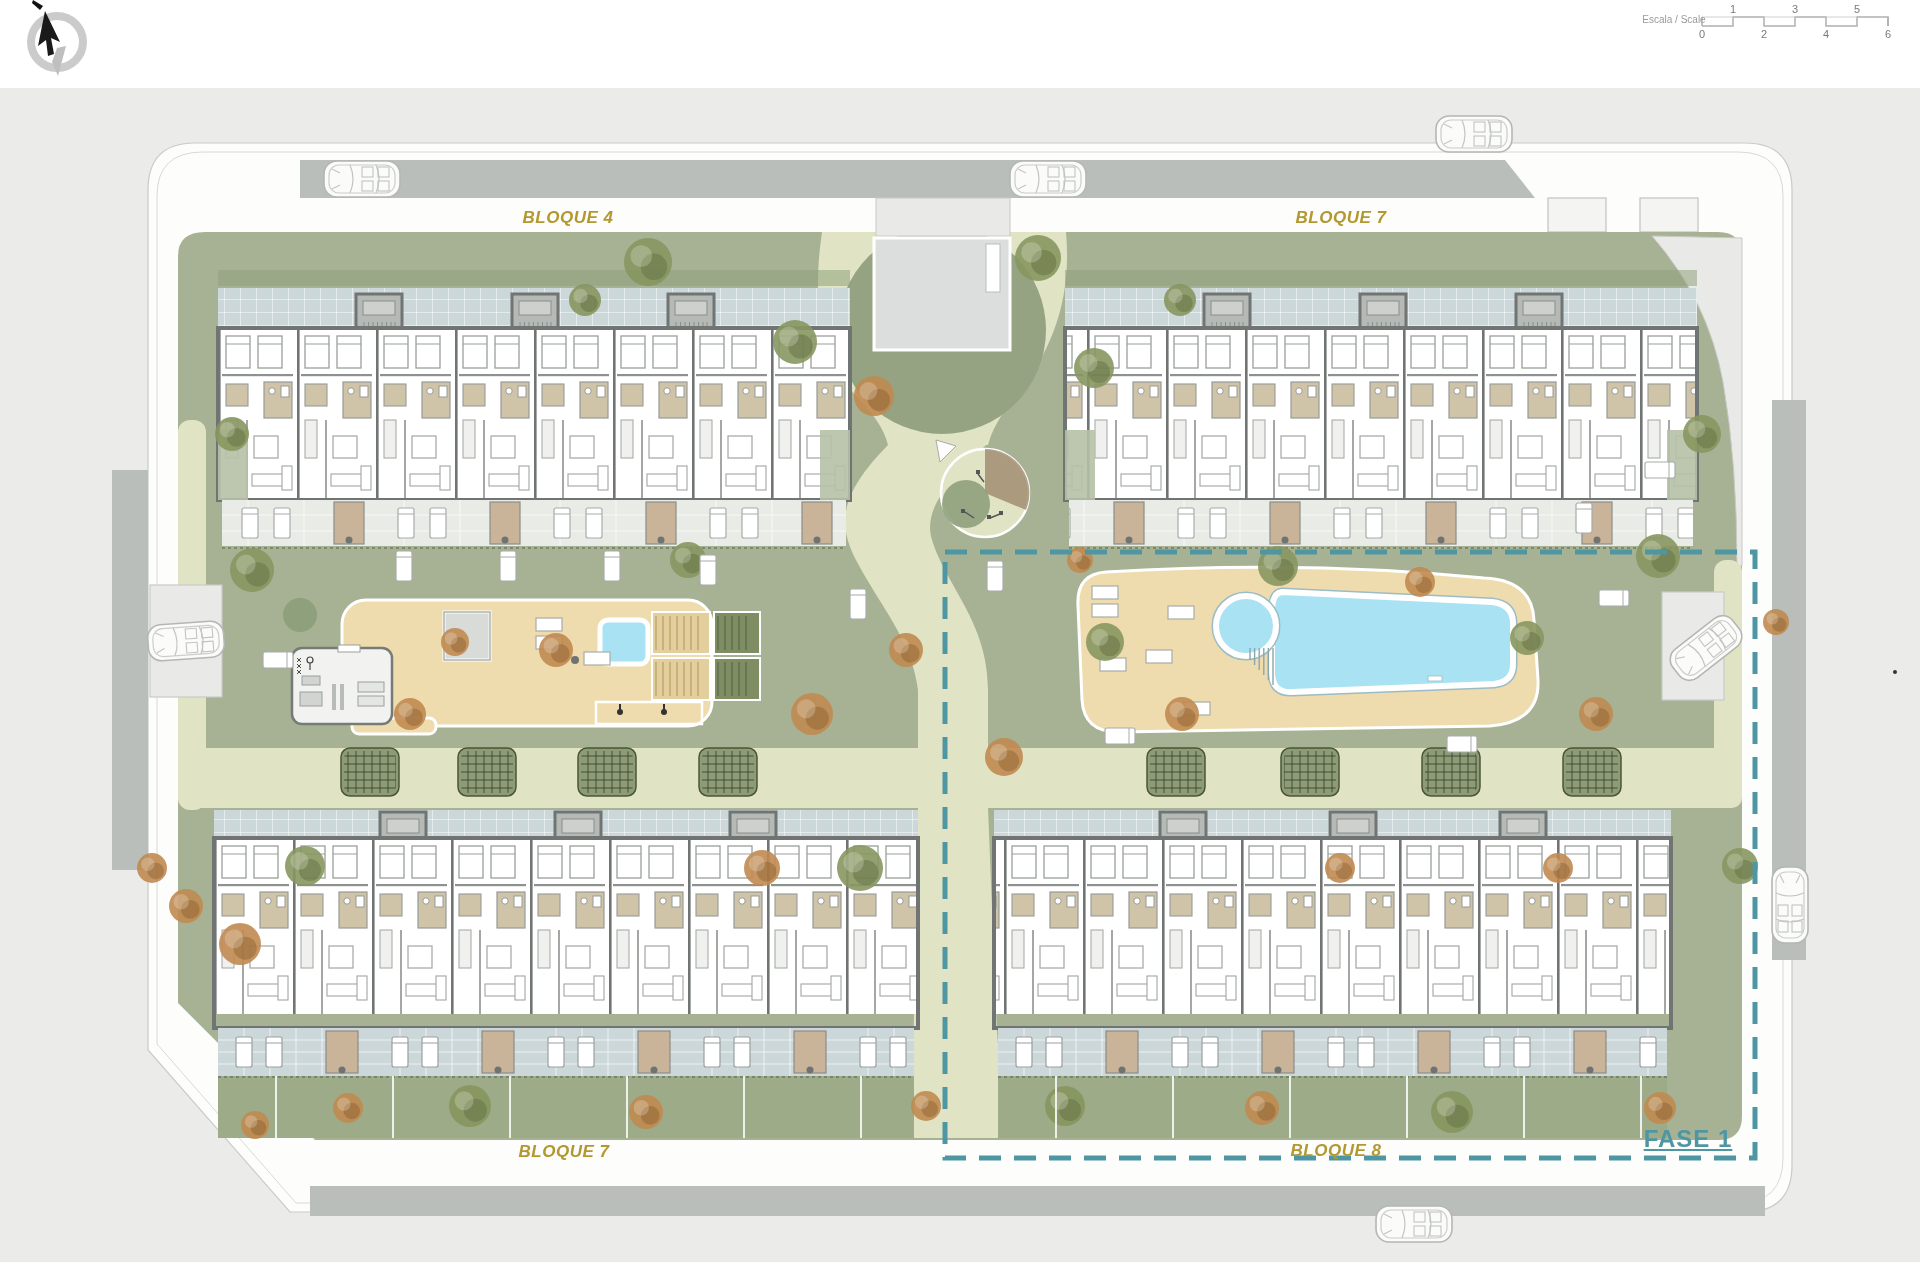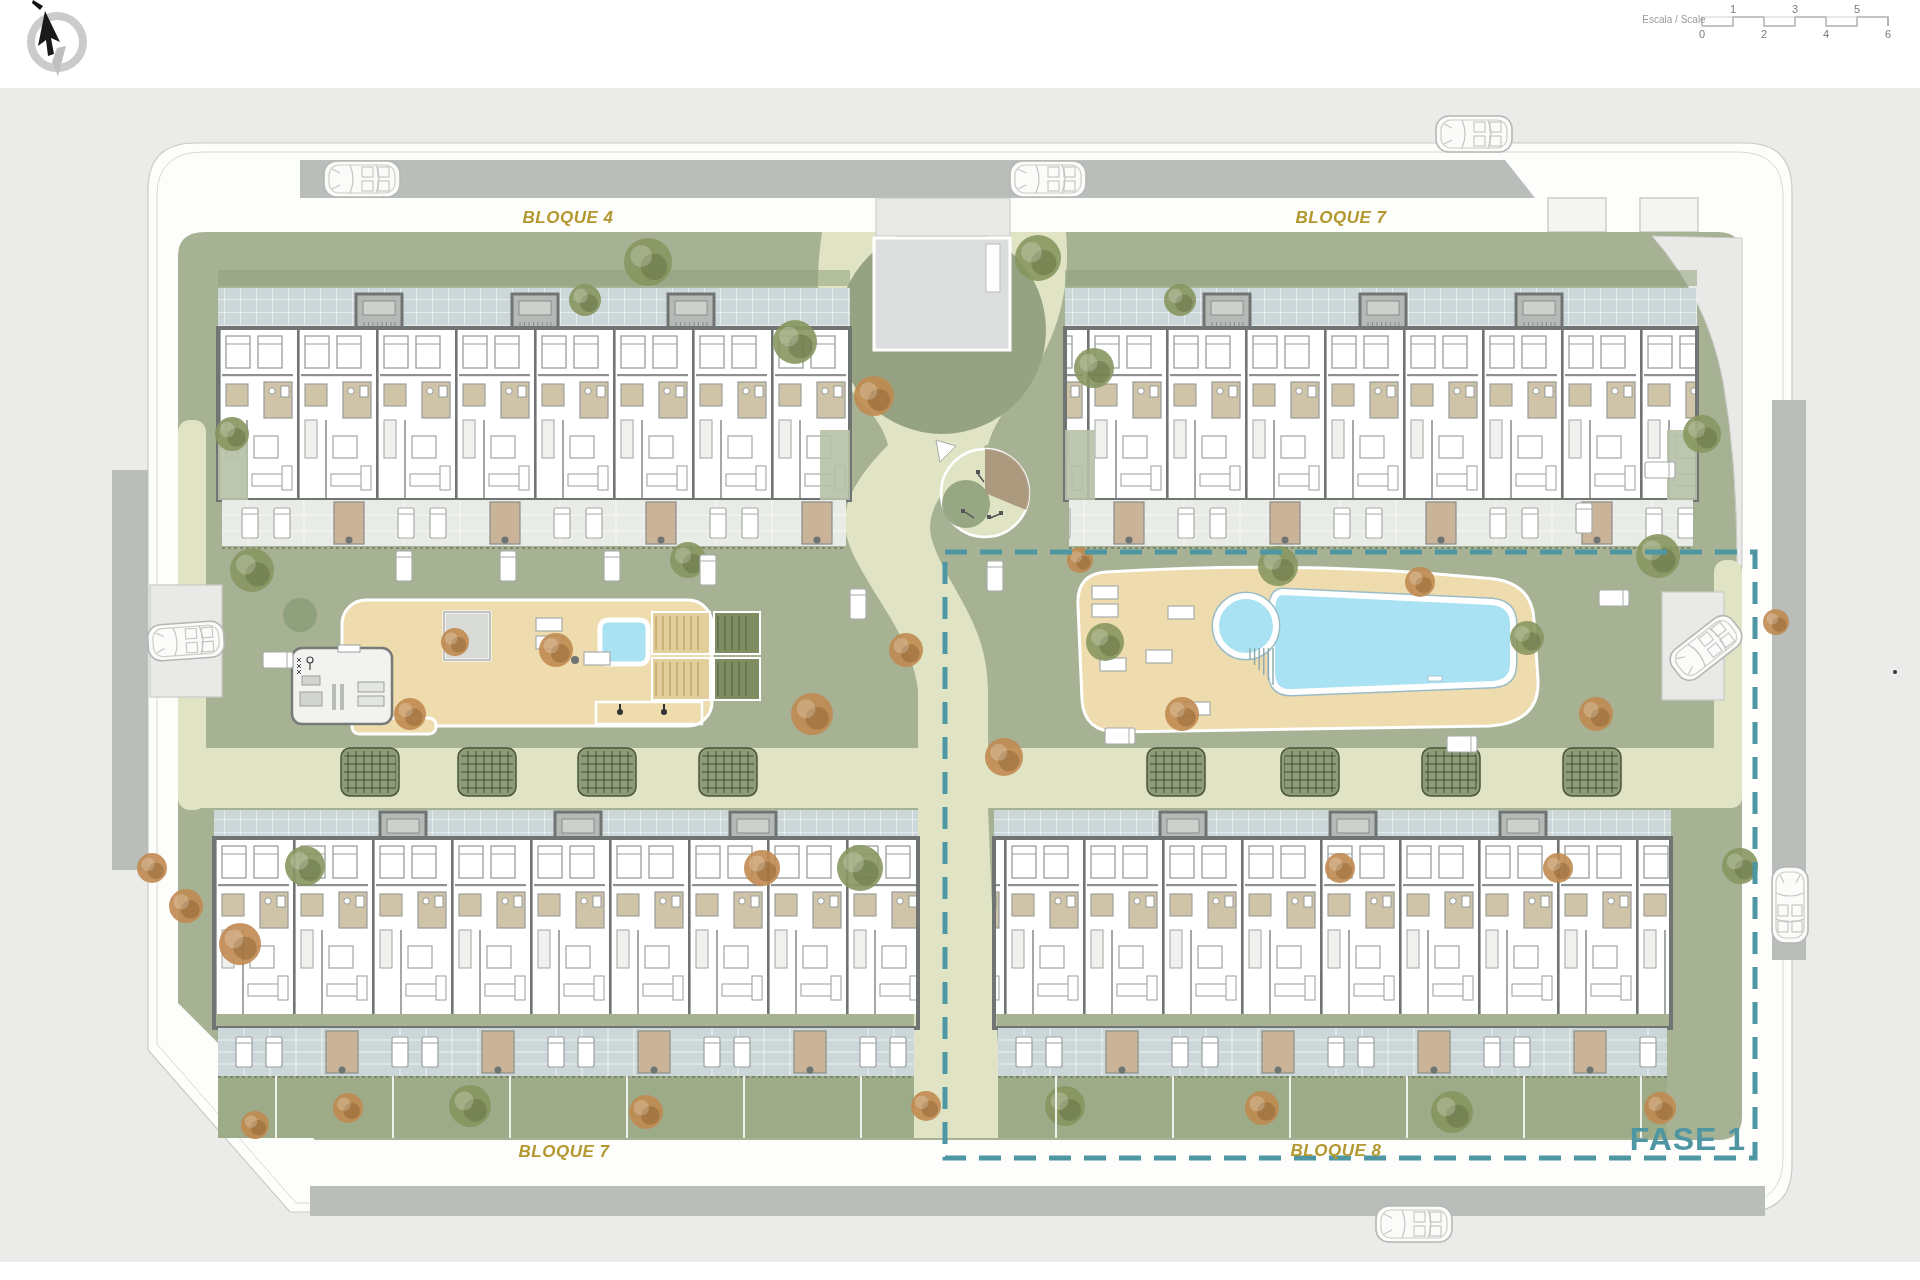--- a/index.html
+++ b/index.html
@@ -1,21 +1,21 @@
 <!DOCTYPE html>
 <html style="--c-paved: #ebecea; --c-road: #b9bebb; --c-garden: #a7b294; --c-garden_dark: #95a383; --c-path: #e0e4c4; --c-tile: #ccd7d9; --c-tile_light: #e9ebe7; --c-wall: #707573; --c-bath: #cfc3a8; --c-deck: #eedcae; --c-pool: #a9e2f3; --c-planter: #c9b499; --c-strip_green: #9dab89; --c-bed_green: #8d9c77; --c-gold: #b3982f; --c-teal: #4f96a3; --c-tree_green: #87965f; --c-tree_rust: #c08a50;"><head>
 <meta charset="utf-8">
 <style>
   html,body{margin:0;padding:0;background:#fff;}
   .stage{position:relative;width:1920px;height:1280px;overflow:hidden;background:#fff;
          font-family:"Liberation Sans", sans-serif;}
   .stage svg{position:absolute;left:0;top:0;}
   .lbl{position:absolute;transform:translate(-50%,-50%);white-space:nowrap;}
   .bloque{color:var(--c-gold);font-weight:bold;font-size:17px;letter-spacing:.5px;font-style:italic;}
-  .fase{color:var(--c-teal);font-weight:bold;font-size:32px;letter-spacing:1px;}
+  .fase{color:var(--c-teal);font-weight:bold;font-size:24px;letter-spacing:1px;text-decoration:underline;}
   .scale-label{color:#9a9a9a;font-size:10px;margin-left:12px;}
   .scale-num{color:#7a7a7a;font-size:11px;}
   
   .f-paved{fill:var(--c-paved);} .f-road{fill:var(--c-road);}
   .f-garden{fill:var(--c-garden);} .f-gardendark{fill:var(--c-garden_dark);}
   .f-path{fill:var(--c-path);} .f-tile{fill:var(--c-tile);}
   .f-deck{fill:var(--c-deck);stroke:#ffffff;stroke-width:3;}
   .f-pool{fill:var(--c-pool);}
   .f-planter{fill:var(--c-planter);stroke:#8b8d89;stroke-width:1.2;}
   .f-strip{fill:var(--c-strip_green);}

